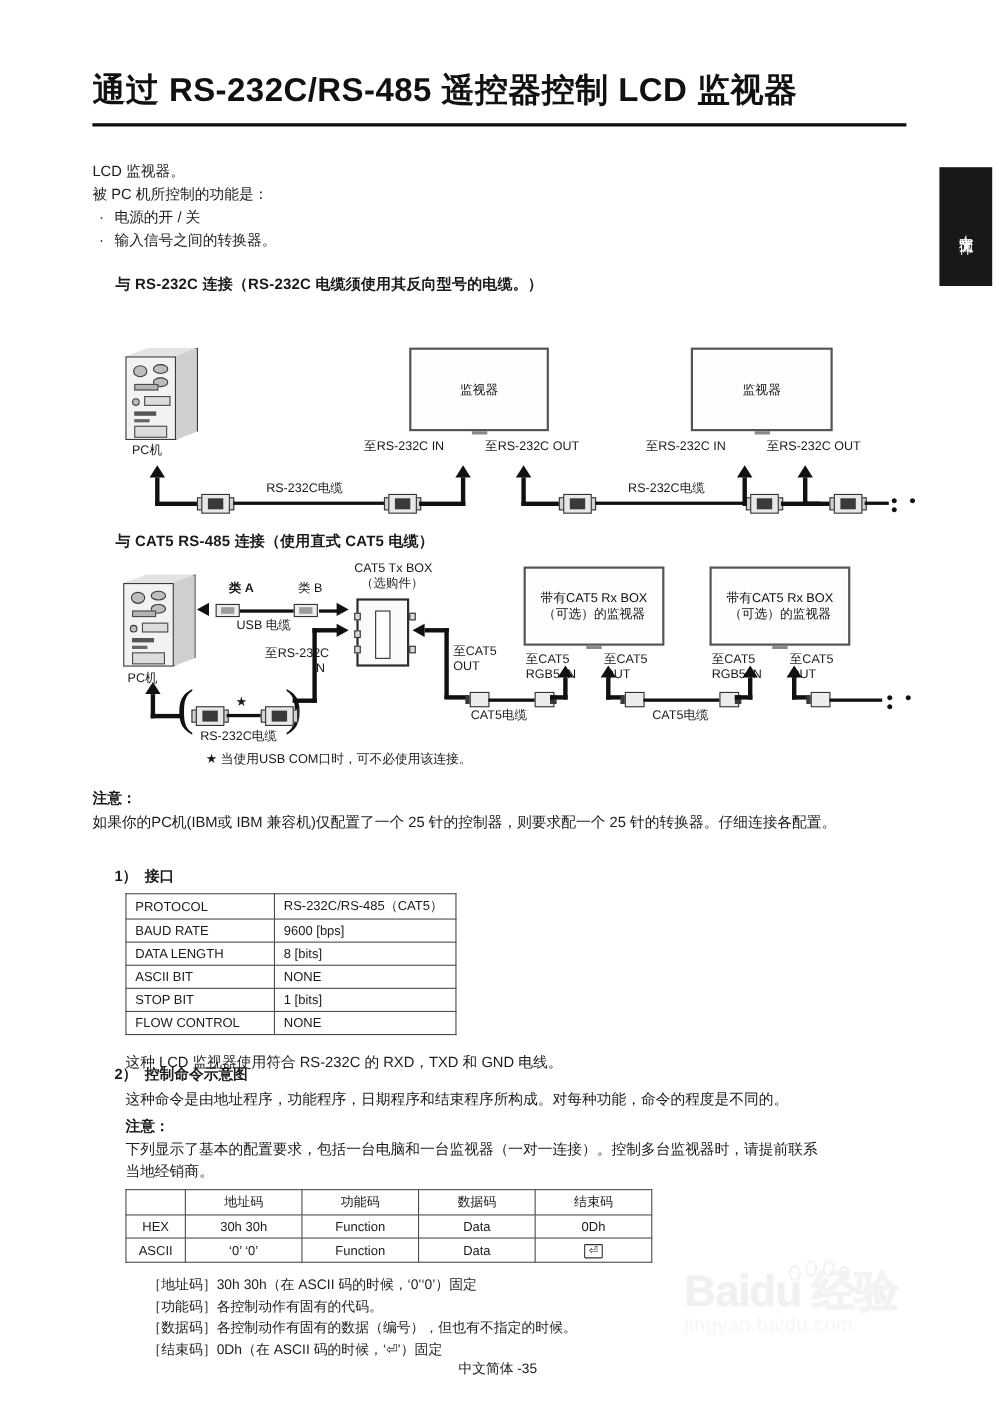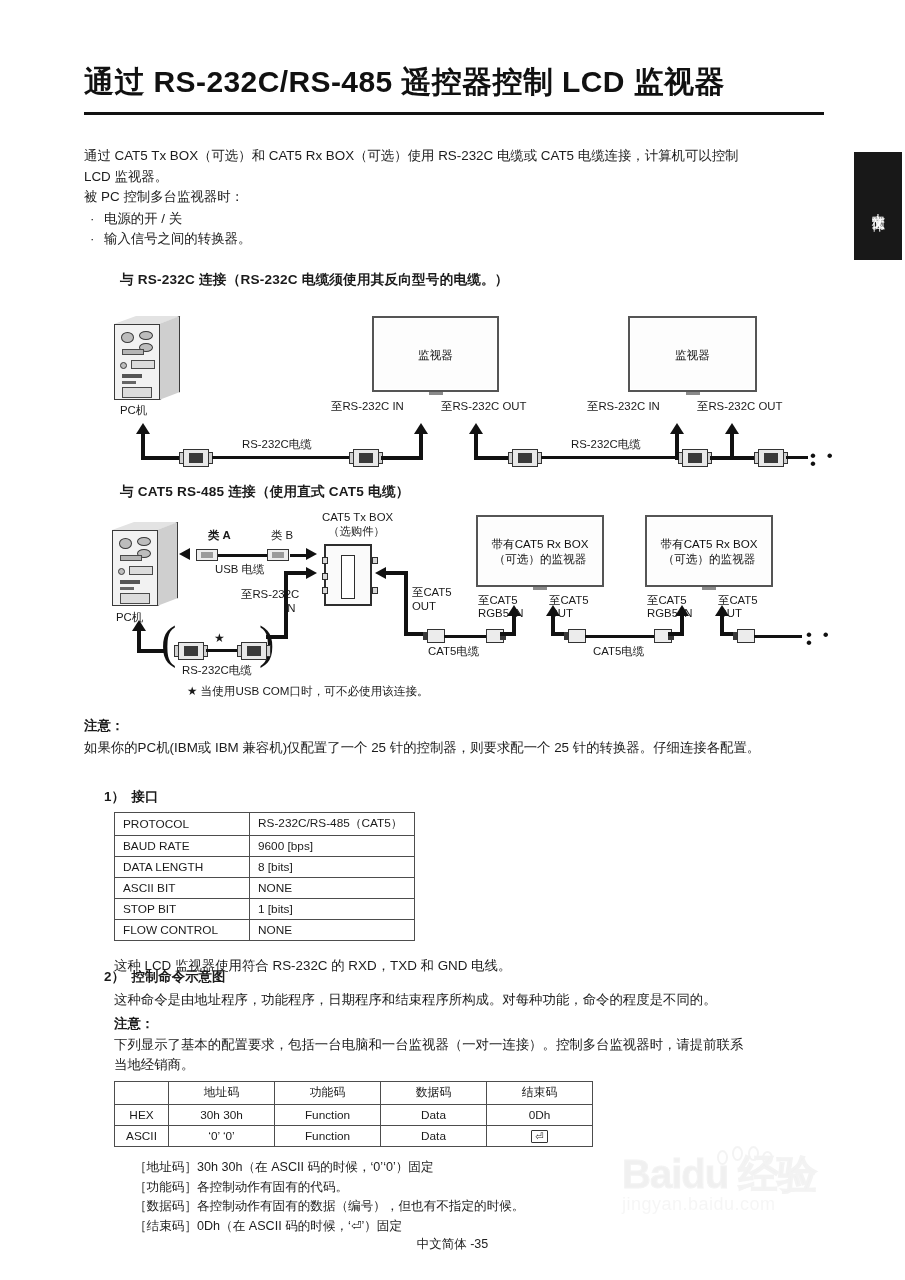--- a/index.html
+++ b/index.html
@@ -44,21 +44,21 @@
 
   
   .content{ position:absolute; left:84px; top:146px; width:745px; }
   p, .ln{ margin:0; font-size:13.4px; line-height:20px; color:#1c1c1c; }
   .intro .ln{ line-height:20.5px; }
   .bullets{ margin-top:1px; }
   .bullets .ln{ padding-left:6px; }
   .b-dot{ display:inline-block; width:14px; }
 
   .h-bold{ font-weight:bold; font-size:13.4px; }
-  .sub-head{ font-weight:bold; font-size:13.6px; margin-left:36px; letter-spacing:0.2px;}
+  .sub-head{ font-weight:bold; font-size:13.6px; margin-left:21px; letter-spacing:0.2px;}
 
   .sec-label{ font-weight:bold; font-size:13.4px;margin-left:20px; }
   .indent{ margin-left:30px; }
 
   
   .fig{ position:relative; }
   .lbl{ position:absolute; font-size:11.4px; line-height:13.5px; color:#1a1a1a; white-space:pre; }
 
   
   .monitor{
@@ -216,23 +216,22 @@
   </div>
 
   <div class="title-wrap">
     <h1 class="title">通过 RS-232C/RS-485 遥控器控制 LCD 监视器</h1>
     <div class="title-rule"></div>
   </div>
 
   <div class="content">
 
     <div class="intro">
-      <div class="ln">通过 CAT5 Tx BOX（可选）和 CAT5 Rx BOX（可选）使用 RS-232C 电缆或 CAT5 电缆连接，计算机可以控制</div>
       <div class="ln">LCD 监视器。</div>
-      <div class="ln">被 PC 控制多台监视器时：</div>
+      <div class="ln">被 PC 机所控制的功能是：</div>
       <div class="bullets">
         <div class="ln"><span class="b-dot">·</span><span>电源的开 / 关</span></div>
         <div class="ln"><span class="b-dot">·</span><span>输入信号之间的转换器。</span></div>
       </div>
     </div>
 
     <div style="height:16px"></div>
     <div style="height:5px"></div>
     <div class="sub-head">与 RS-232C 连接（RS-232C 电缆须使用其反向型号的电缆。）</div>
   </div>

